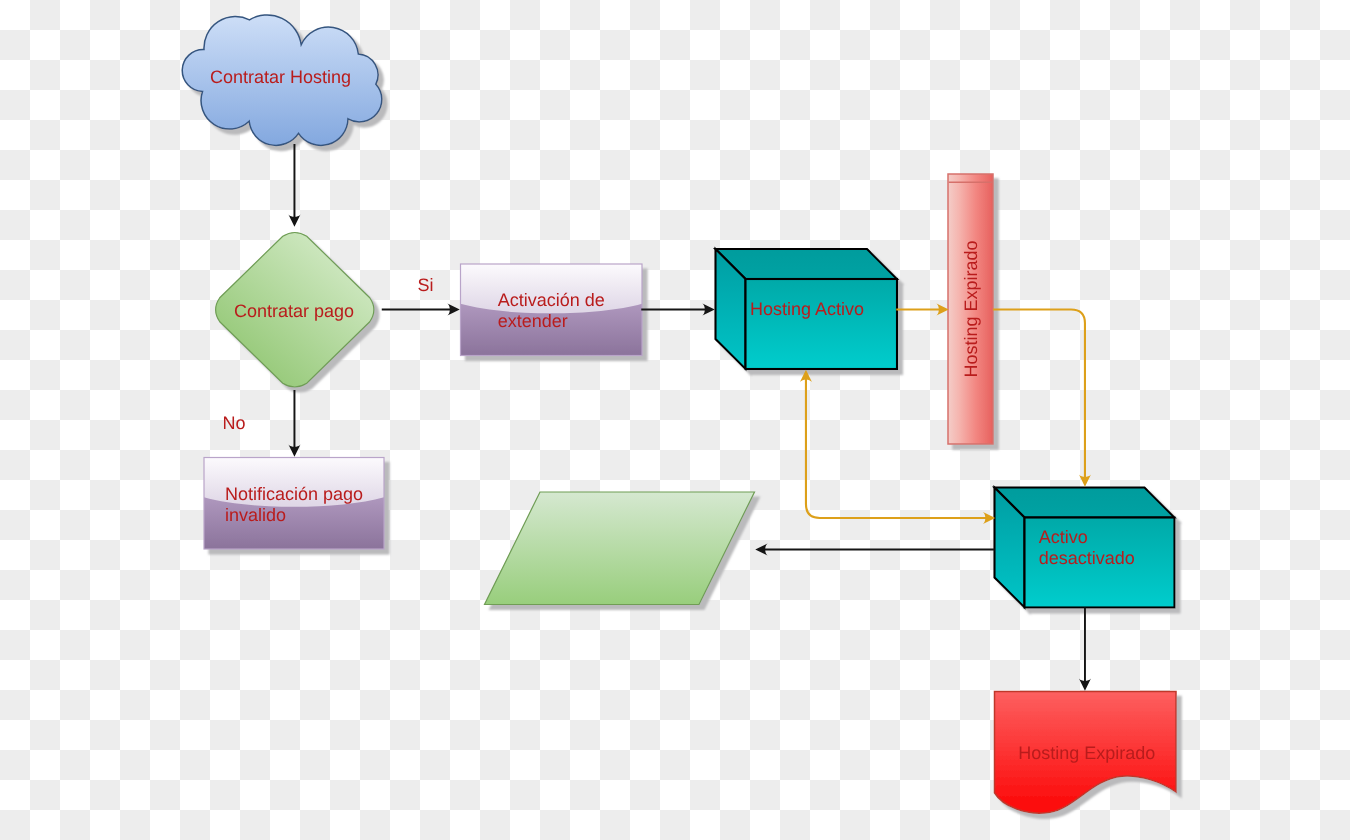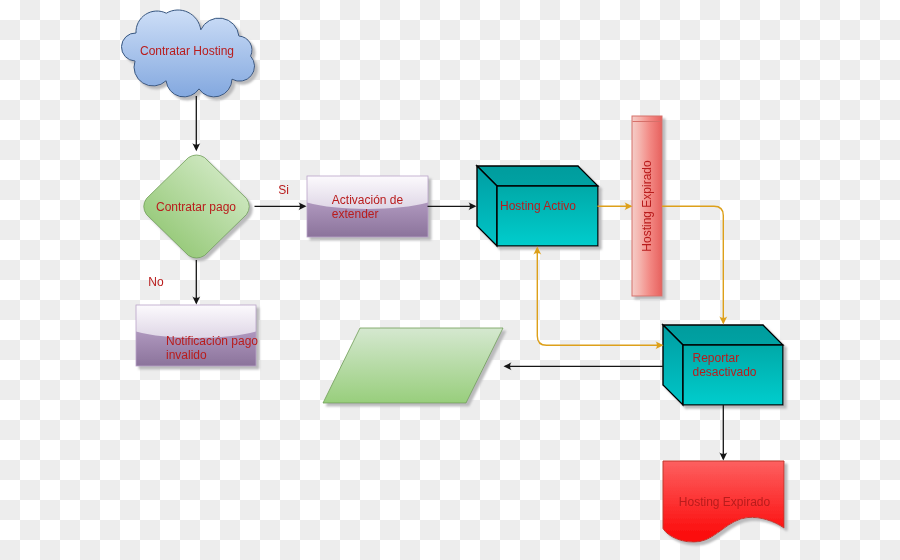--- a/index.html
+++ b/index.html
@@ -187,20 +187,20 @@
     </g>
   </g>
 </svg>
 
 <div class="lbl" style="left:187px;top:51px;">Contratar Hosting</div>
 <div class="lbl" style="left:196px;top:207px;">Contratar pago</div>
 <div class="lbl" style="left:367.5px;top:207px;">Activación de
 extender</div>
 <div class="lbl" style="left:538px;top:206px;">Hosting Activo</div>
 <div class="lbl vlbl" style="left:647px;top:206px;">Hosting Expirado</div>
-<div class="lbl" style="left:196px;top:348px;margin-left:16px;">Notificación pago
+<div class="lbl" style="left:196px;top:336px;">Notificación pago
 invalido</div>
-<div class="lbl" style="left:724.5px;top:365px;">Reportar
+<div class="lbl" style="left:724.5px;top:365px;">Activo
 desactivado</div>
 <div class="lbl" style="left:724.5px;top:501.5px;">Hosting Expirado</div>
 <div class="lbl" style="left:283.6px;top:190px;">Si</div>
 <div class="lbl" style="left:156px;top:281.5px;">No</div>
 </div>
 
 </body></html>

